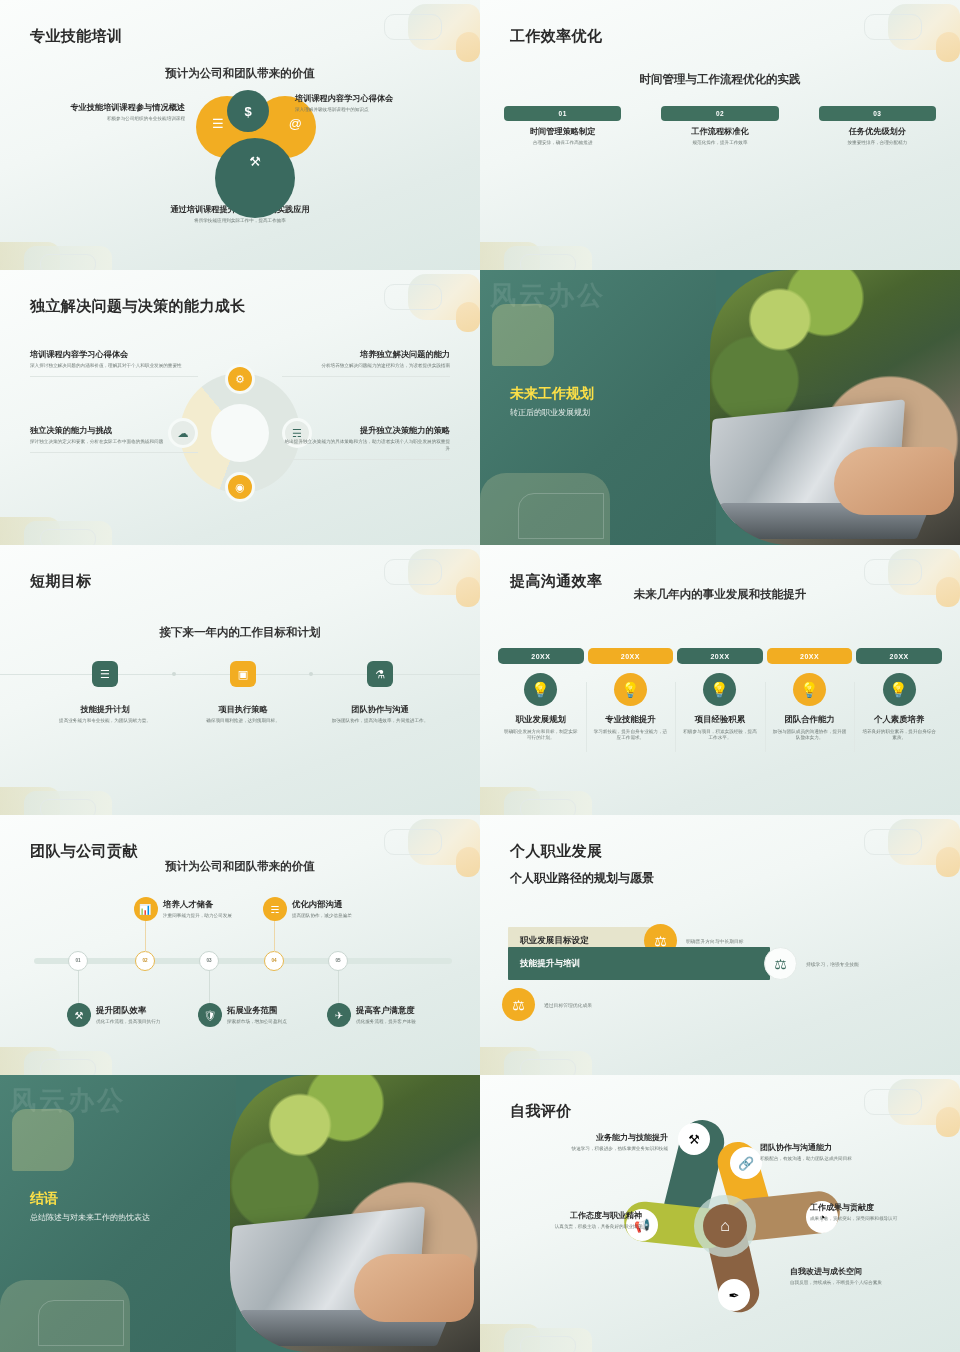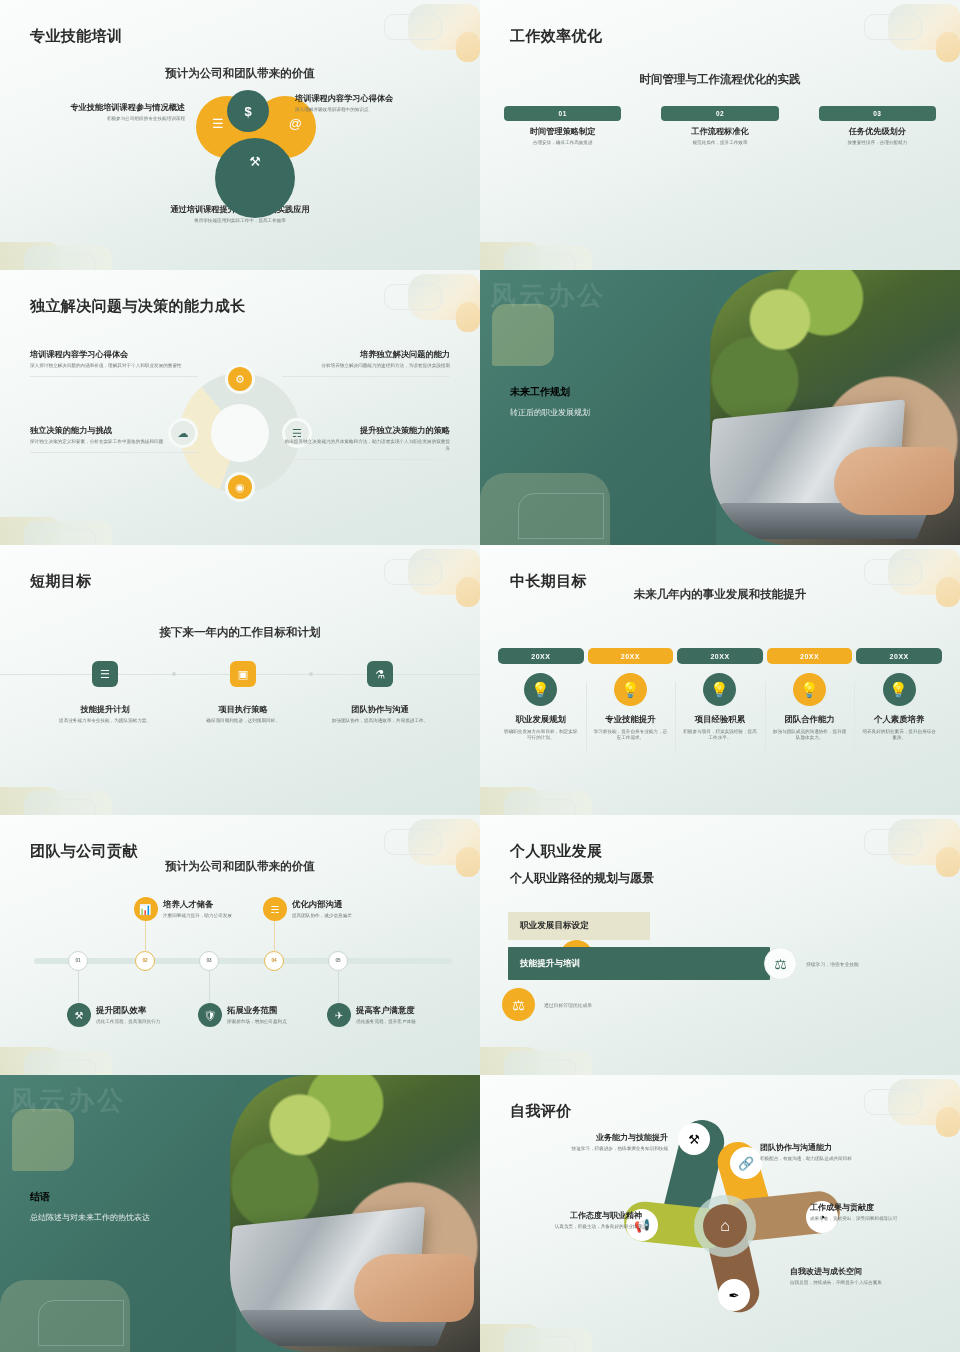--- a/index.html
+++ b/index.html
@@ -150,22 +150,22 @@
   .hero .kb{
     position:absolute; right:36px; bottom:6px; width:210px; height:36px;
     background:linear-gradient(180deg,#8b939a,#4e5559);
     transform:skewX(-22deg); border-radius:3px;
   }
   .hero .hand{
     position:absolute; right:6px; bottom:30px; width:120px; height:68px;
     background:linear-gradient(150deg,#e3b894,#c8916a);
     border-radius:48px 18px 30px 40px;
   }
-  .hero-title{ position:absolute; left:30px; top:115px; font-size:10px; font-weight:bold;
-    color:#000000;}
+  .hero-title{ position:absolute; left:30px; top:115px; font-size:14px; font-weight:bold;
+    color:#fde047;}
   .hero-sub{ position:absolute; left:30px; top:137px; font-size:8px; color:#e8efec;}
 
   
   .tl-line{ position:absolute; left:0; right:0; top:129px; height:1px; background:#dbe4e1;}
   .tl-dot{ position:absolute; top:127px; width:4px; height:4px; border-radius:50%; background:#cfdad6;}
   .sq-ic{ position:absolute; width:26px; height:26px; border-radius:6px;
     display:flex; align-items:center; justify-content:center; color:#fff; font-size:11px;}
   .s5-item{ position:absolute; width:130px; text-align:center;}
   .s5-item .h-bold{ font-size:8.2px;}
 
@@ -404,21 +404,21 @@
       <div class="blk b1"></div>
         <div class="blk b2"></div>
         <div class="blk b3"></div>
       </div>
     <div class="deco-bl">
       <div class="c1"></div>
         <div class="c2"></div>
         <div class="c3"></div>
       </div>
 
-    <div class="s-title">中长期目标</div>
+    <div class="s-title">提高沟通效率</div>
     <div class="s-sub" style="top:42px;">未来几年内的事业发展和技能提升</div>
 
     <div class="yr-wrap">
       <div class="yr-col">
         <div class="yr-pill" style="background:#3d6c5e;">20XX</div>
         <div class="bulb" style="background:#3d6c5e;">💡</div>
         <div class="h-bold">职业发展规划</div>
         <div class="p-sm">明确职业发展方向和目标，制定实际可行的计划。</div>
       </div>
       <div class="yr-col">
@@ -523,21 +523,21 @@
       </div>
     <div class="deco-bl">
       <div class="c1"></div>
         <div class="c2"></div>
         <div class="c3"></div>
       </div>
 
     <div class="s-title">个人职业发展</div>
     <div style="position:absolute;left:30px;top:55px;font-size:12px;font-weight:bold;color:#2b2b2b;">个人职业路径的规划与愿景</div>
 
-    <div class="s8-row" style="top:97px;flex-direction:column;">
+    <div class="s8-row" style="top:109px;">
       <div class="s8-bar cream" style="width:142px;">职业发展目标设定</div>
       <div class="s8-circ" style="background:#f2ad22;">⚖</div>
       <div class="s8-note">明确晋升方向与中长期目标</div>
     </div>
 
     <div class="s8-row" style="top:132px;">
       <div class="s8-bar green" style="width:262px;">技能提升与培训</div>
       <div class="s8-circ white">⚖</div>
       <div class="s8-note">持续学习，增强专业技能</div>
     </div>

